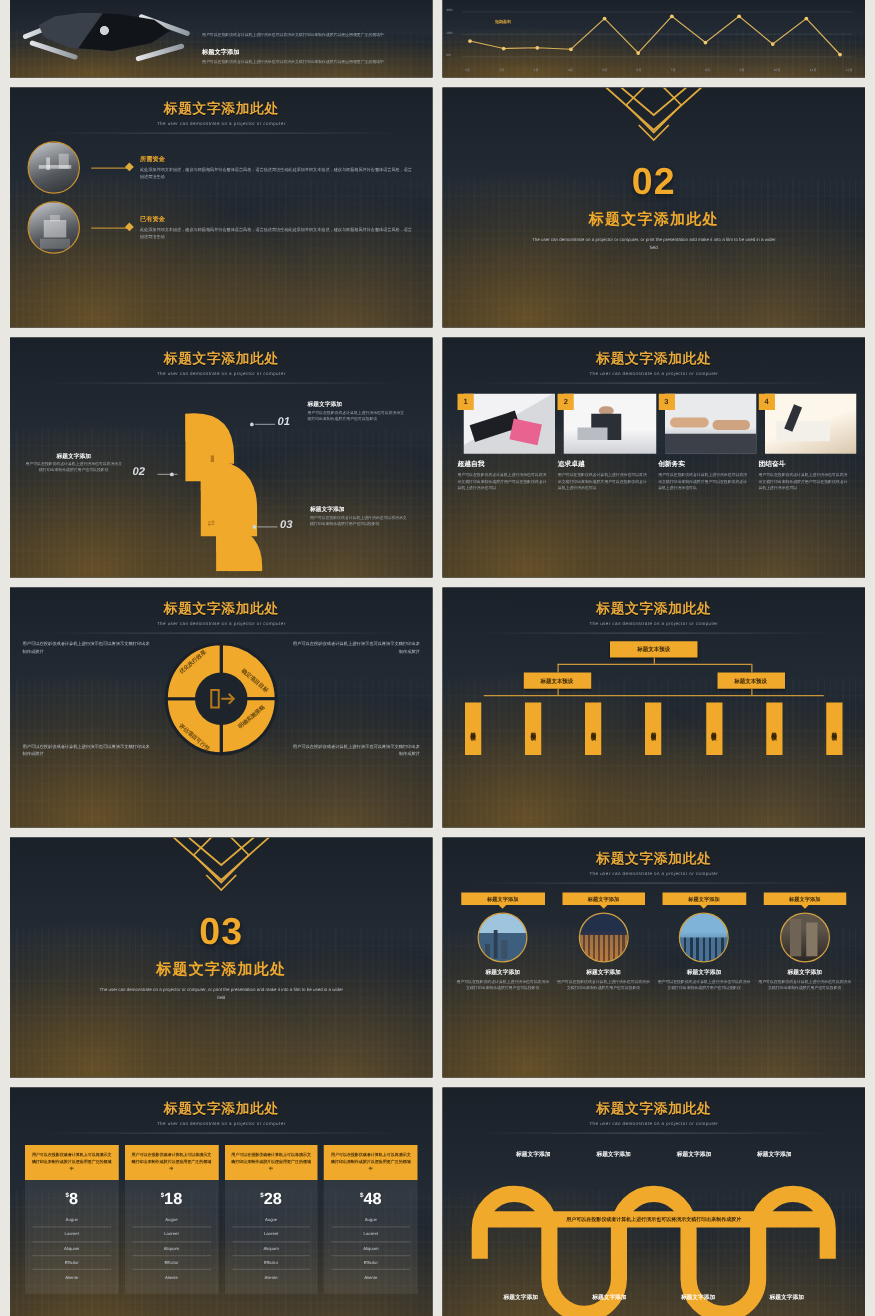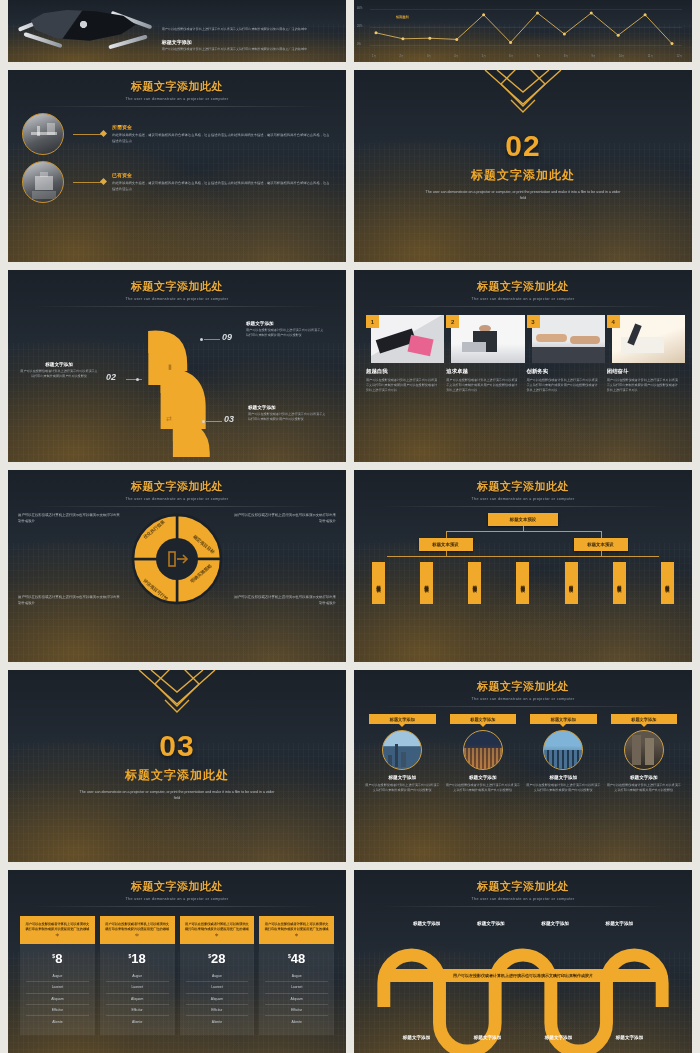--- a/index.html
+++ b/index.html
@@ -319,21 +319,21 @@
         <path d="M149,60 q44,0 44,40 l0,22 -28,0 0,-20 q0,-16 -16,-16 z" fill="#f0a92b"></path>
         <path d="M149,60 l0,62 28,0 0,-44 q-8,-16 -28,-18 z" fill="#f0a92b"></path>
         <path d="M161,112 q36,2 36,34 l0,4 -26,0 0,-6 q0,-10 -10,-10 z" fill="#f0a92b"></path>
         <path d="M161,112 l0,38 26,0 0,-14 q-4,-20 -26,-24 z" fill="#f0a92b"></path>
       </svg>
       <span class="ico" style="left:160px;top:56px;">▮</span>
       <span class="ico" style="left:158px;top:108px;">⇄</span>
 
       <div class="ln" style="left:196px;top:32px;width:16px;"></div>
       <div class="dot" style="left:192px;top:30.5px;"></div>
-      <div class="numlab" style="left:214px;top:25px;">09</div>
+      <div class="numlab" style="left:214px;top:25px;">01</div>
       <div class="cap" style="left:238px;top:14px;">
         <h4>标题文字添加</h4>
         <div class="tiny2">用户可以在投影仪或者计算机上进行演示也可以将演示文稿打印出来制作成胶片用户也可以投影仪</div>
       </div>
 
       <div class="ln" style="left:118px;top:72px;width:16px;"></div>
       <div class="dot" style="left:128px;top:70.5px;"></div>
       <div class="numlab" style="left:98px;top:65px;">02</div>
       <div class="cap" style="left:12px;top:55px;text-align:center;">
         <h4>标题文字添加</h4>

